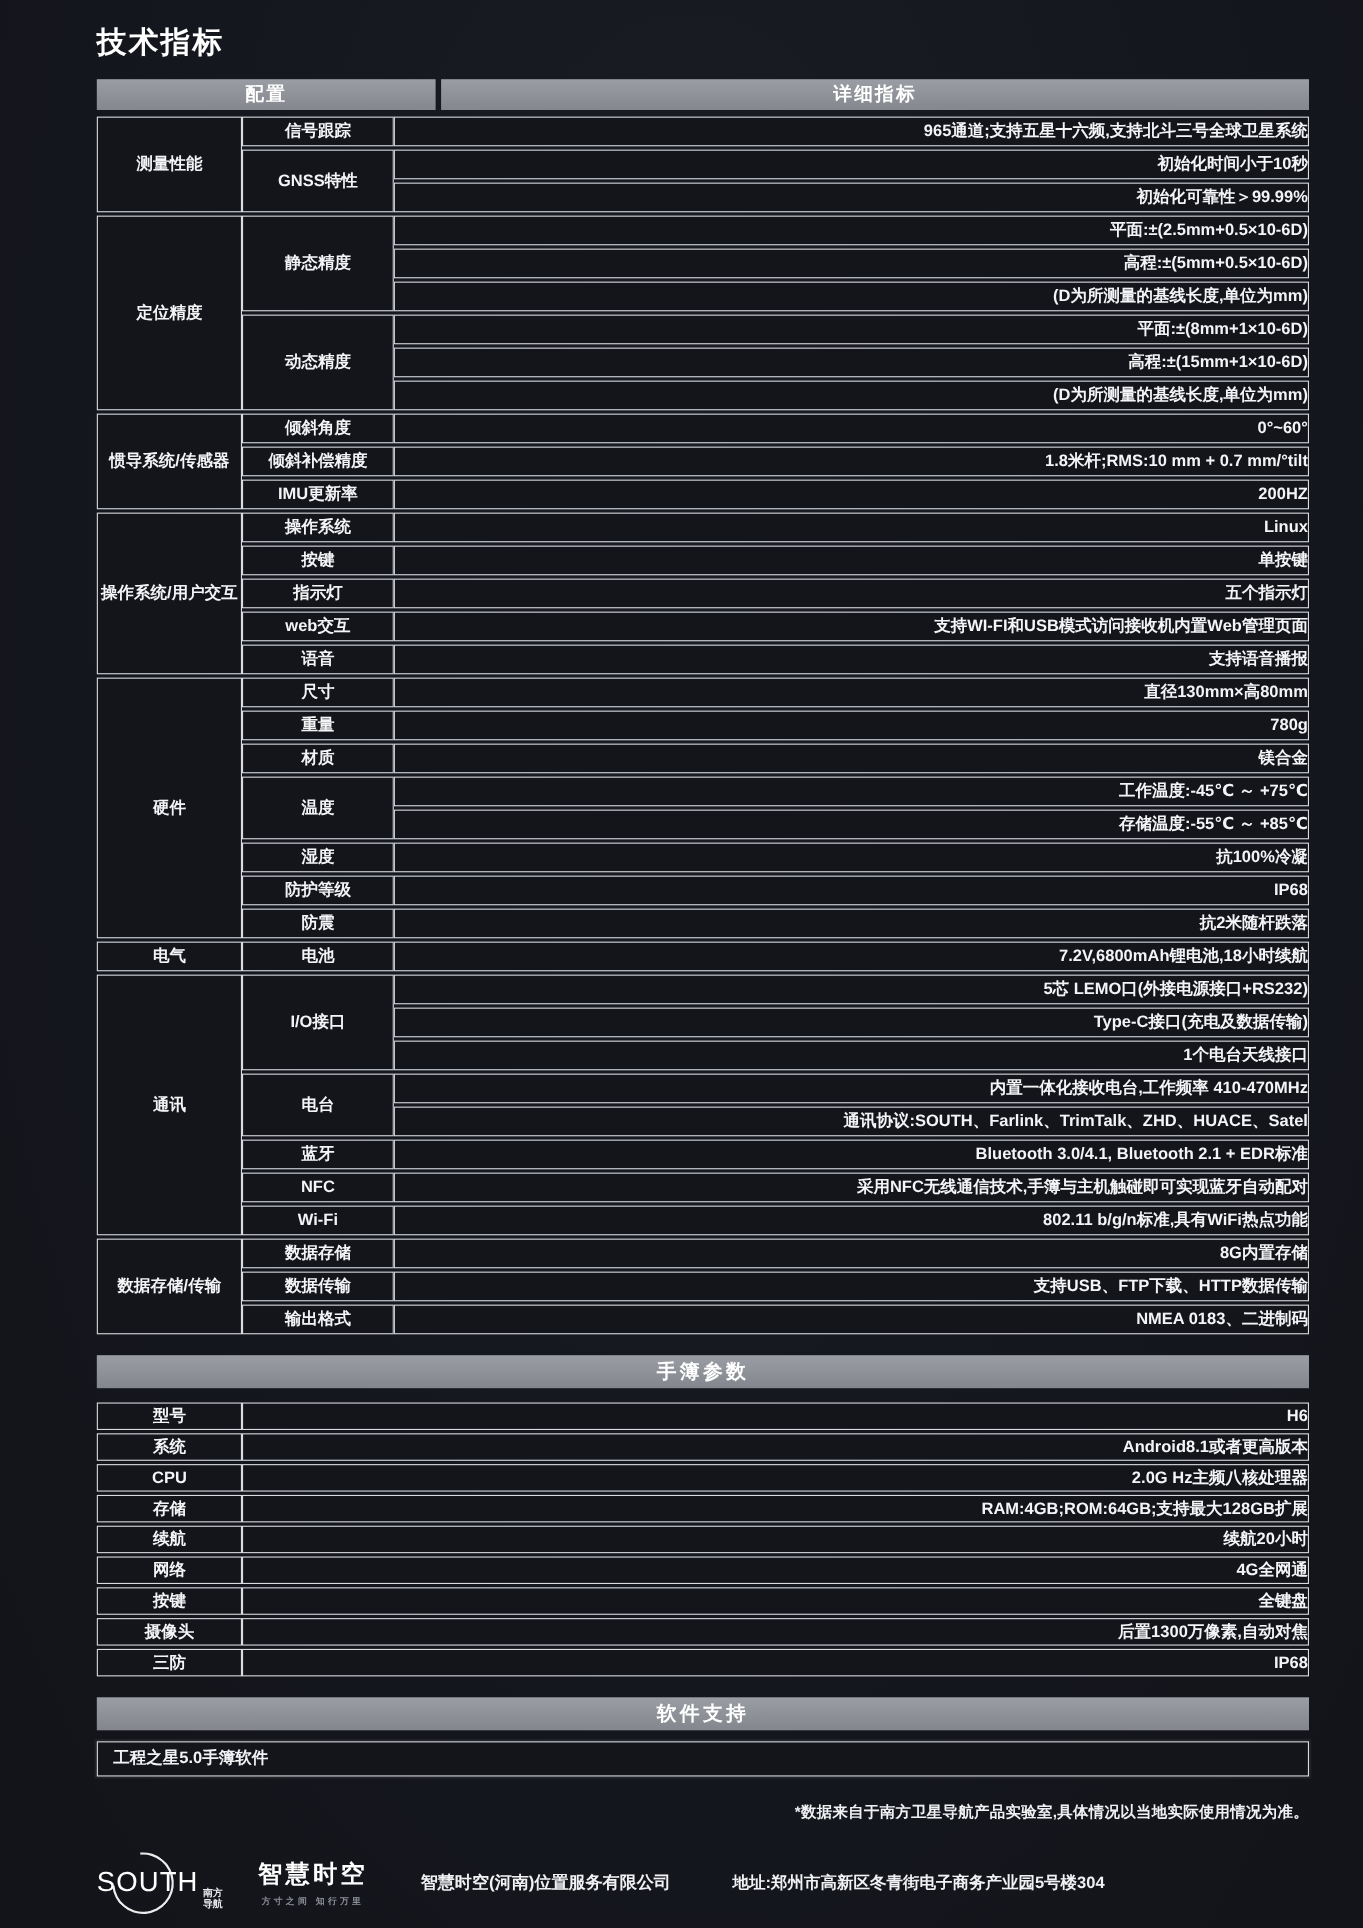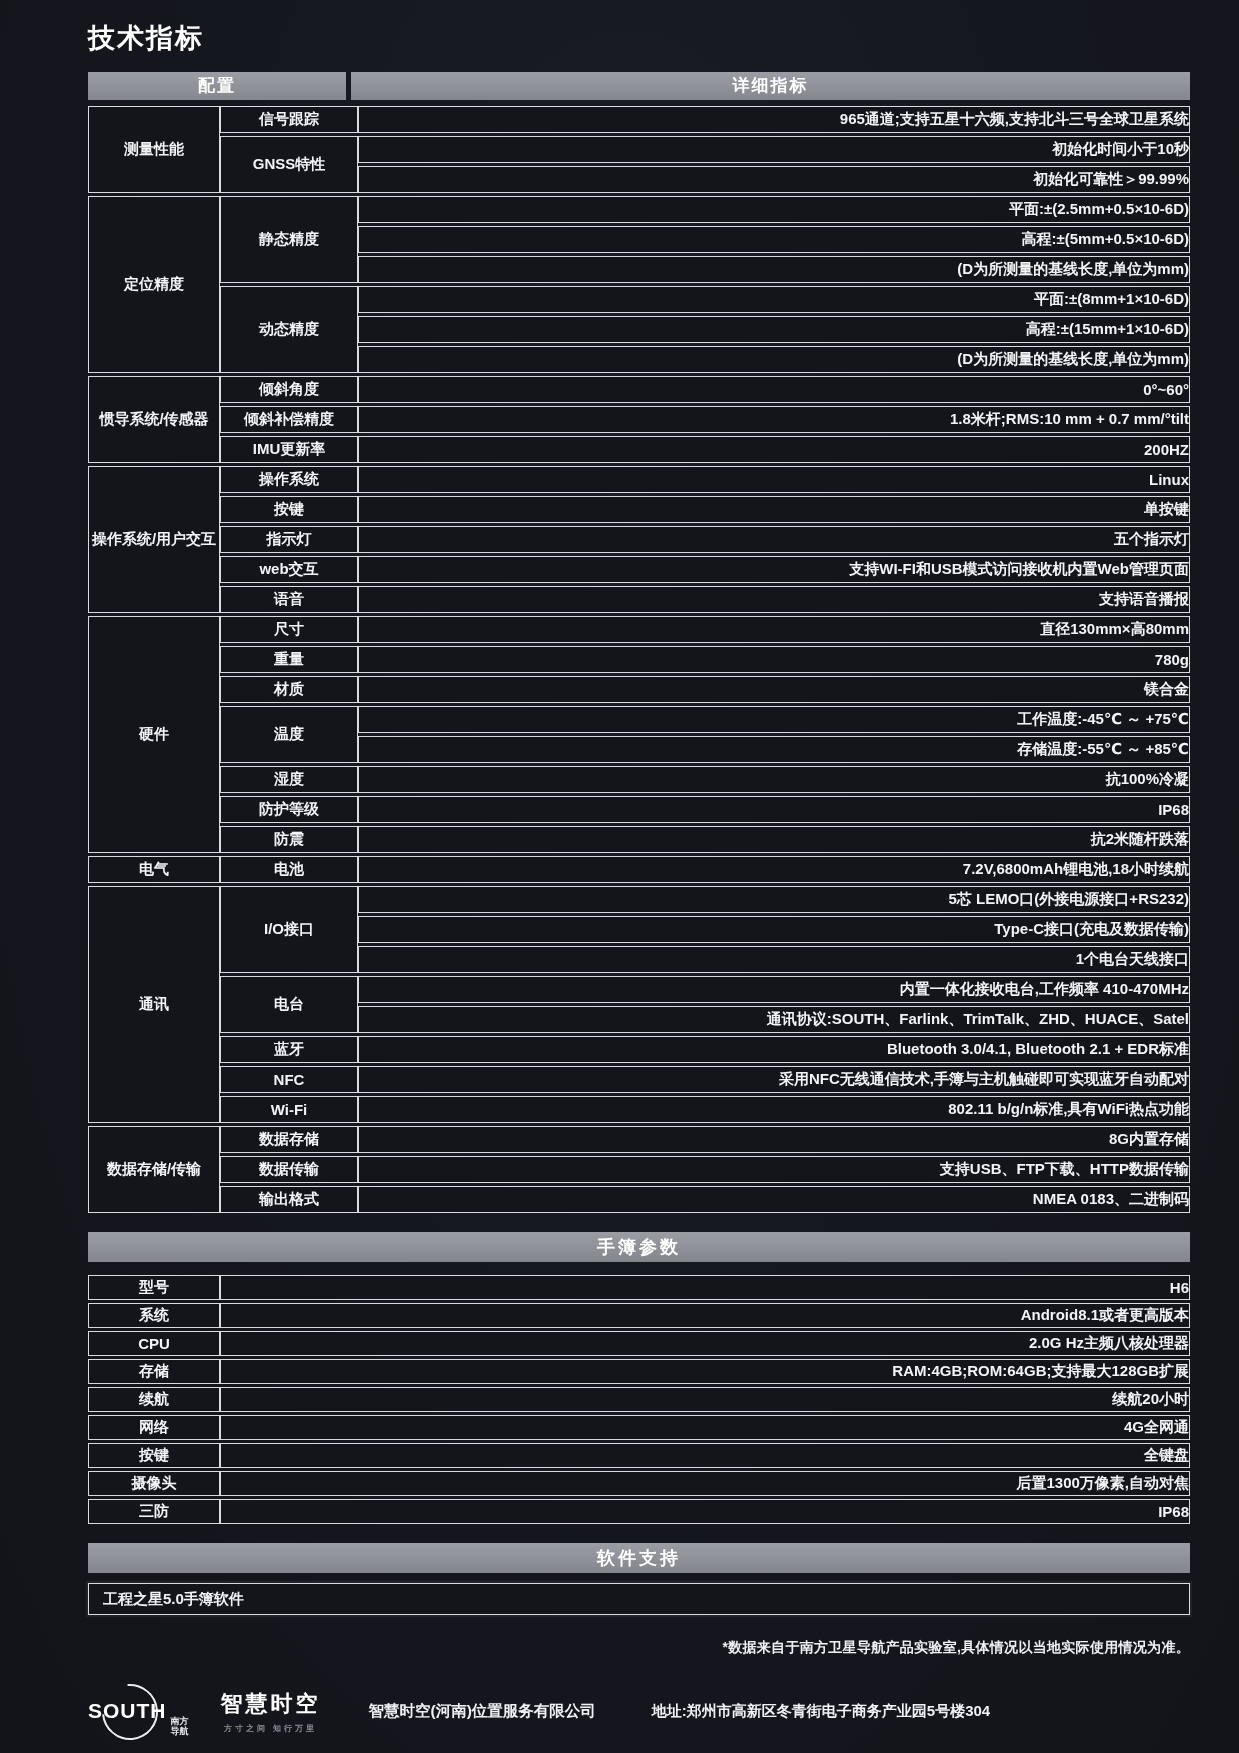--- a/index.html
+++ b/index.html
@@ -13,21 +13,21 @@
   .content{padding:14px 68px 0 68px;}
   h1.title{font-size:27px;font-weight:700;margin:6px 0 16px 0;letter-spacing:2px;color:#ffffff;}
 
   
   .thead-row{display:flex;gap:5px;width:1102px;}
   .hdr{
     height:28px;line-height:28px;text-align:center;font-size:17px;font-weight:700;color:#ffffff;
     background:linear-gradient(180deg,#9a9da3 0%,#84878d 100%);
     letter-spacing:2px;
   }
-  .hdr-left{width:258px;}
+  .hdr-left{width:308px;}
   .hdr-right{flex:1;}
 
   
   table.spec{width:1102px;border-collapse:separate;border-spacing:0 3px;table-layout:fixed;margin-top:3px;}
   table.spec td{
     background:#13151b;
     border:1px solid #d9dbdf;
     font-size:15px;font-weight:600;color:#f3f4f6;
     height:25px;padding:0;
     overflow:hidden;white-space:nowrap;
@@ -57,21 +57,21 @@
   }
 
   
   .footer{display:flex;align-items:center;margin-top:26px;padding-left:0;}
   .south-logo{display:flex;align-items:center;position:relative;height:56px;}
   .south-circle{
     position:absolute;left:14px;top:1px;width:52px;height:52px;
     border:2.5px solid #ffffff;border-radius:50%;opacity:.92;
     border-left-color:transparent;transform:rotate(40deg);
   }
-  .south-text{font-size:21px;font-weight:700;letter-spacing:1px;color:#ffffff;position:relative;z-index:1;}
+  .south-text{font-size:25px;font-weight:400;letter-spacing:1px;color:#ffffff;position:relative;z-index:1;}
   .south-side{display:flex;flex-direction:column;margin-left:4px;line-height:10px;margin-top:30px;}
   .south-side span{font-size:9px;color:#e8e9eb;font-weight:700;}
   .brand{margin-left:32px;text-align:center;}
   .brand-name{font-size:22px;font-weight:700;letter-spacing:3px;color:#ffffff;}
   .brand-tagline{font-size:8px;letter-spacing:3px;color:#8e9197;margin-top:4px;font-weight:600;}
   .company{margin-left:48px;font-size:15.5px;font-weight:600;color:#f0f1f3;}
   .address{margin-left:56px;font-size:15px;font-weight:600;color:#f0f1f3;}
 </style>
 </head>
 <body>

